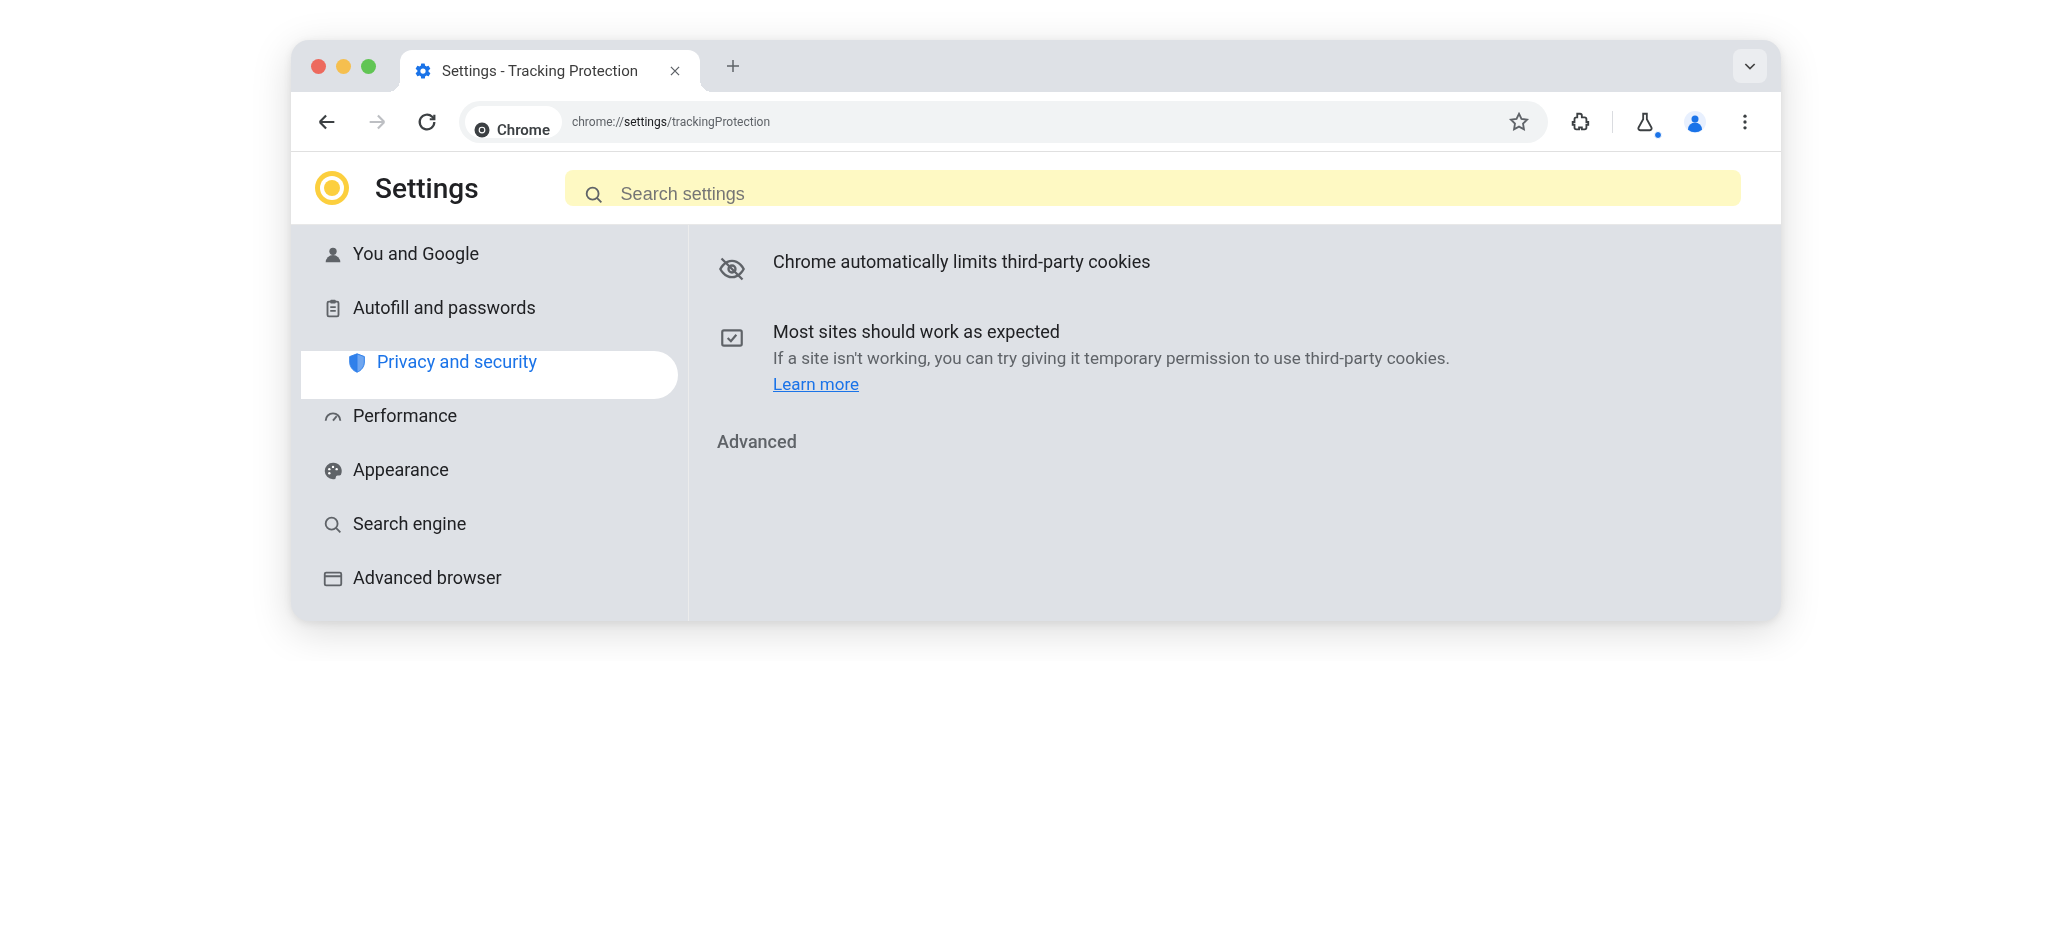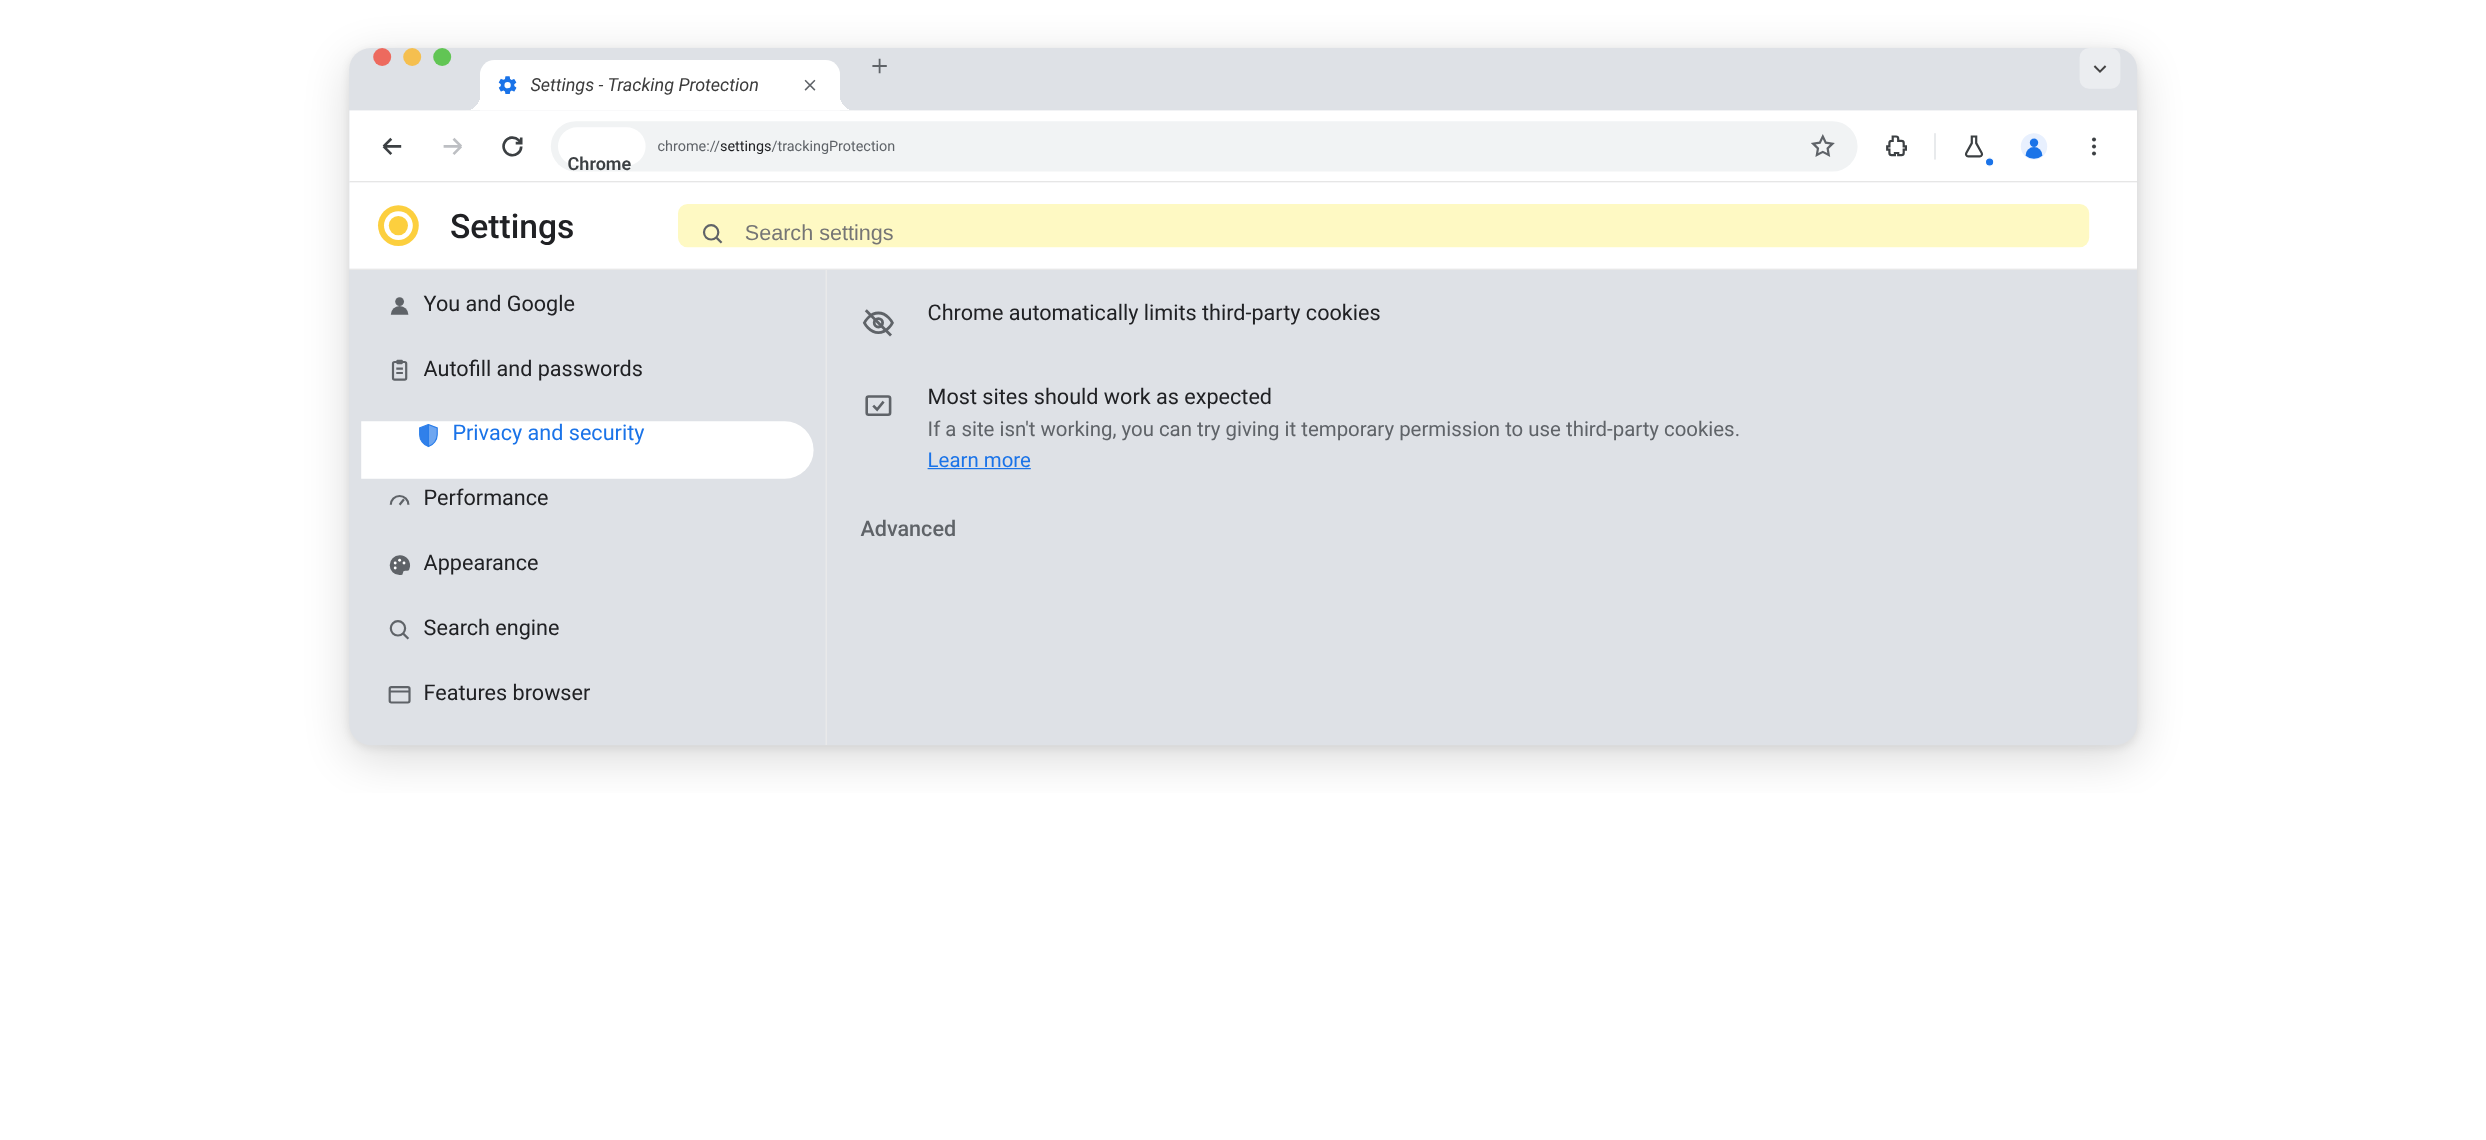--- a/index.html
+++ b/index.html
@@ -15,23 +15,23 @@
     width: 1490px;
     border-radius: 18px;
     background: #dee1e6;
     box-shadow: 0 10px 40px rgba(0,0,0,0.15), 0 2px 8px rgba(0,0,0,0.08);
     overflow: hidden;
   }
   
   .tabstrip {
     height: 52px;
     display: flex;
+    align-items: center;
     position: relative;
     padding-left: 20px;
-    font-style: italic;
   }
   .traffic-lights { display: flex; gap: 10px; margin-right: 24px; }
   .tl { width: 15px; height: 15px; border-radius: 50%; }
   .tl.red { background: #ed6a5e; }
   .tl.yellow { background: #f5bf4f; }
   .tl.green { background: #61c554; }
   .tab {
     background: #fff;
     height: 42px;
     margin-top: 10px;
@@ -84,21 +84,20 @@
     background:#fff;
     height: 32px;
     border-radius: 16px;
     display:flex;
     align-items:center;
     padding: 16px 12px 0 8px;
     gap:6px;
     font-size:15px;
     font-weight:600;
     color:#3c4043;
-    flex-direction:column;
   }
   .url { font-size: 12px; color:#5f6368; }
   .url .bold { color:#202124; font-weight:400; }
   .url .seg { color:#5f6368; }
   .star { width:30px; height:30px; display:flex; align-items:center; justify-content:center; color:#5f6368; margin-left:auto; }
   .divider { width:1px; height:22px; background:#dadce0; }
   .header-bar {
     background:#fff;
     height: 72px;
     display:flex;
@@ -341,21 +340,21 @@
           </span>
         <span>Search engine</span>
       </div>
       <div class="side-item">
         <span class="side-icon">
             <svg width="22" height="22" viewBox="0 0 24 24">
               <rect x="3" y="5" width="18" height="14" rx="1.5" fill="none" stroke="#5f6368" stroke-width="2"></rect>
               <path stroke="#5f6368" stroke-width="2" d="M3 9h18"></path>
             </svg>
           </span>
-        <span>Features browser</span>
+        <span>Advanced browser</span>
       </div>
     </div>
 
     <div class="main">
       <div class="info-row">
         <span class="info-icon">
           <svg width="28" height="28" viewBox="0 0 24 24">
               <path fill="none" stroke="#5f6368" stroke-width="2" d="M2 12s3.5-7 10-7 10 7 10 7-3.5 7-10 7S2 12 2 12Z"></path>
               <circle cx="12" cy="12" r="3" fill="none" stroke="#5f6368" stroke-width="2"></circle>
               <path stroke="#5f6368" stroke-width="2" d="M3 3l18 18"></path>

